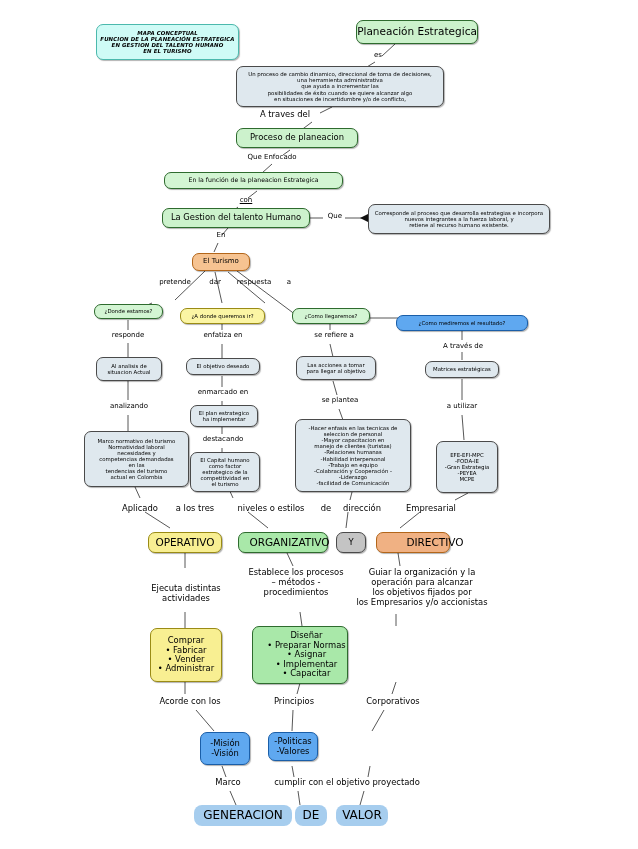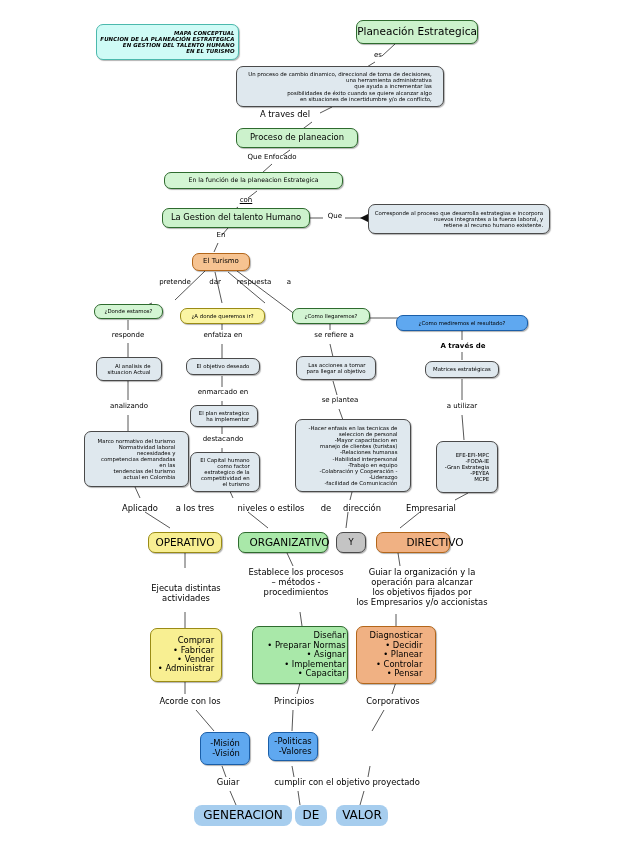--- a/index.html
+++ b/index.html
@@ -9,21 +9,21 @@
     color:#000;
   }
   #canvas{position:absolute;left:0;top:0;width:638px;height:849px;}
   svg.links{position:absolute;left:0;top:0;width:638px;height:849px;pointer-events:none;}
 
   .node{
     position:absolute;
     box-sizing:border-box;
     border:1px solid #333;
     border-radius:7px;
-    text-align:right;
+    text-align:center;
     display:flex;align-items:center;justify-content:center;
     line-height:1.12;
     white-space:pre-line;
     box-shadow:1px 1px 1px rgba(0,0,0,0.30);
   }
   .lbl{
     position:absolute;
     white-space:pre-line;
     text-align:center;
     line-height:1.18;
@@ -249,21 +249,21 @@
 seleccion de personal
 -Mayor capacitacion en
 manejo de clientes (turistas)
 -Relaciones humanas
 -Habilidad interpersonal
 -Trabajo en equipo
 -Colabración y Cooperación -
 -Liderazgo
 -facilidad de Comunicación</div>
 
-  <div class="lbl sm" style="left:434px;top:342px;width:58px;font-weight:bold;">A través de</div>
+  <div class="lbl sm" style="left:434px;top:342px;width:58px;">A través de</div>
 
   <div class="node grayblue tiny" style="left:425px;top:361px;width:74px;height:17px;">Matrices estratégicas</div>
 
   <div class="lbl sm" style="left:437px;top:402px;width:50px;">a utilizar</div>
 
   <div class="node grayblue tiny" style="left:436px;top:441px;width:62px;height:52px;padding:2px 3px;">EFE-EFI-MPC
 -FODA-IE
 -Gran Estrategia
 -PEYEA
 MCPE</div>
@@ -299,38 +299,33 @@
 • Fabricar
 • Vender
 • Administrar</div>
 
   <div class="node greenbox md" style="left:252px;top:626px;width:96px;height:58px;">Diseñar
 • Preparar Normas
 • Asignar
 • Implementar
 • Capacitar</div>
 
-  <div class="node orangebox md" style="left:356px;top:626px;width:80px;height:58px;">Diagnosticar
-• Decidir
-• Planear
-• Controlar
-• Pensar</div>
 
   <div class="lbl md" style="left:150px;top:697px;width:80px;">Acorde con los</div>
   <div class="lbl md" style="left:266px;top:697px;width:56px;">Principios</div>
   <div class="lbl md" style="left:358px;top:697px;width:70px;">Corporativos</div>
 
   <div class="node blue md" style="left:200px;top:732px;width:50px;height:33px;">-Misión
 -Visión</div>
 
   <div class="node blue md" style="left:268px;top:732px;width:50px;height:29px;">-Politicas
 -Valores</div>
 
 
-  <div class="lbl md" style="left:208px;top:778px;width:40px;">Guiar</div>
+  <div class="lbl md" style="left:208px;top:778px;width:40px;">Marco</div>
   <div class="lbl md" style="left:262px;top:778px;width:170px;">cumplir con el objetivo proyectado</div>
 
   <div class="node bluepale xl" style="left:194px;top:805px;width:98px;height:21px;">GENERACION</div>
 
   <div class="node bluepale xl" style="left:295px;top:805px;width:32px;height:21px;">DE</div>
 
   <div class="node bluepale xl" style="left:336px;top:805px;width:52px;height:21px;">VALOR</div>
 
 </div>
 

